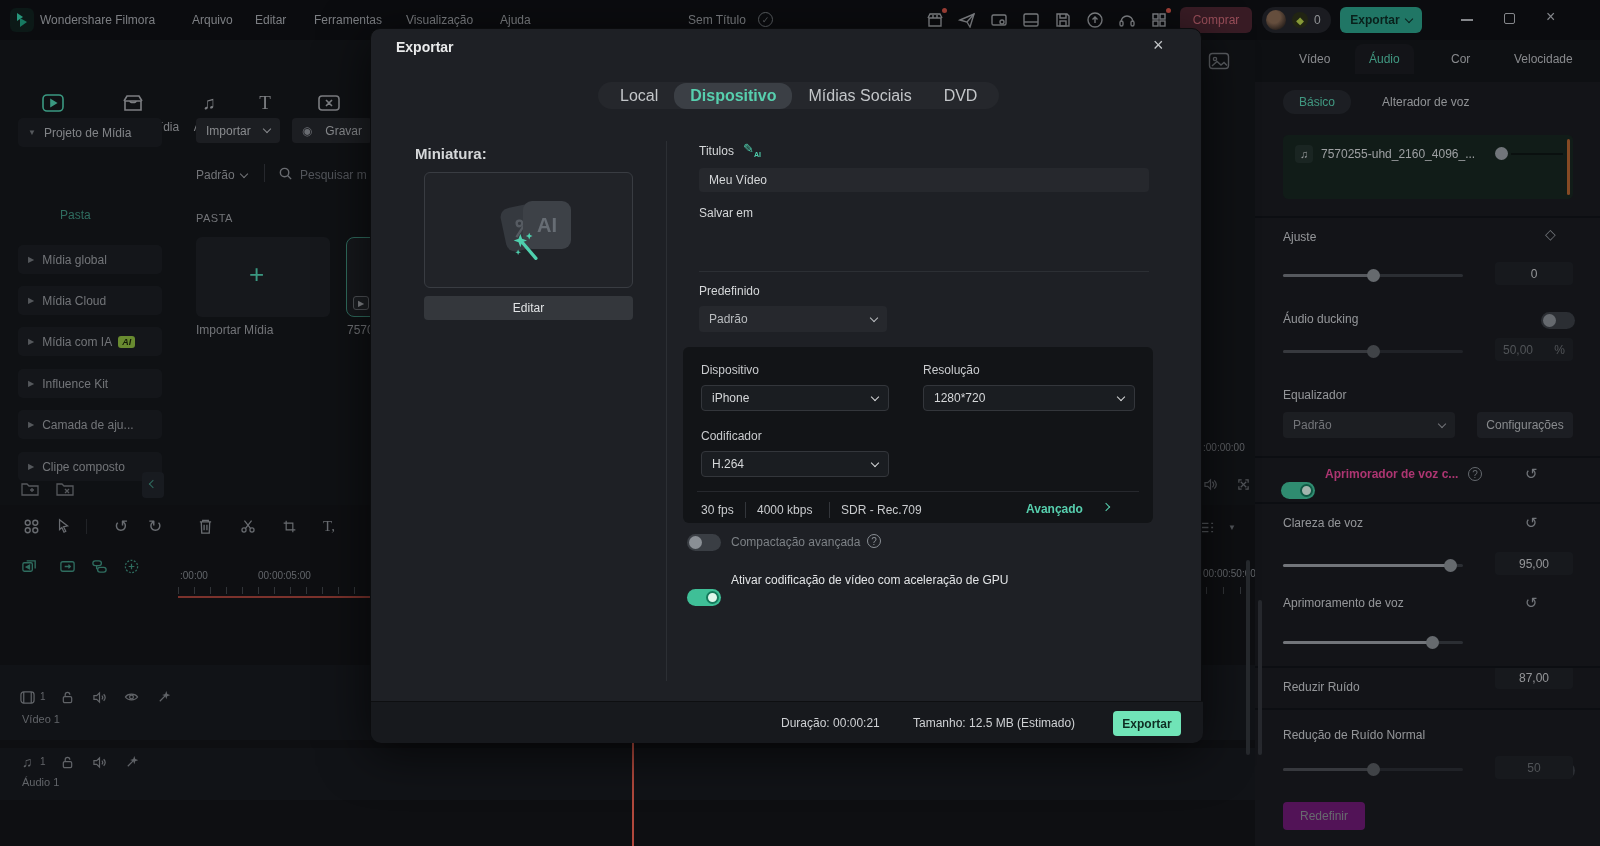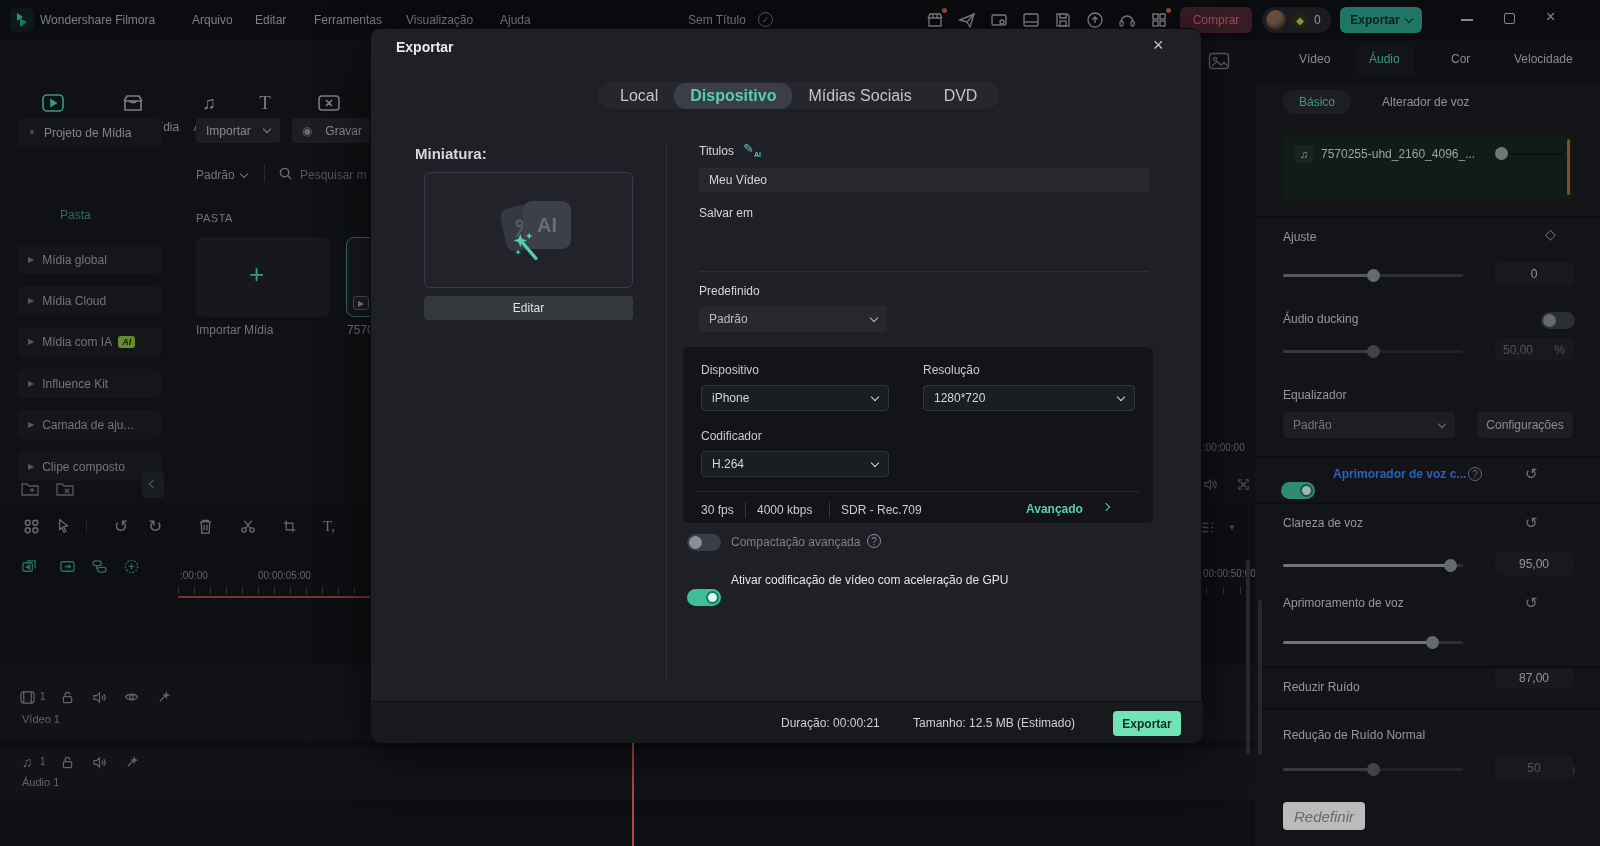--- a/index.html
+++ b/index.html
@@ -485,21 +485,21 @@
     <div class="abs ddl" style="left:28px;top:372px;width:172px;height:26px;color:#9b9ea2;">
         <span>Padrão</span>
         <span class="chev"></span>
       </div>
     <div class="abs" style="left:222px;top:372px;width:96px;height:26px;background:#26292e;border-radius:4px;font-size:12px;color:#b9bcbf;display:flex;align-items:center;justify-content:center;">Configurações</div>
 
     <div class="rdiv" style="top:416px;"></div>
     <div class="abs tgl on" style="left:26px;top:425px;">
         <div class="knob"></div>
       </div>
-    <span class="abs lbl" style="left:78px;top:427px;color:#3b82f6;font-weight:bold;">Aprimorador de voz c...</span>
+    <span class="abs lbl" style="left:70px;top:427px;color:#ec4899;font-weight:bold;">Aprimorador de voz c...</span>
     <span class="abs help-ic" style="left:213px;top:427px;">?</span>
     <span class="reset-ic" style="left:270px;top:425px;">↺</span>
     <div class="rdiv" style="top:462px;"></div>
 
     <span class="abs lbl" style="left:28px;top:476px;">Clareza de voz</span>
     <span class="reset-ic" style="left:270px;top:474px;">↺</span>
     <div class="sld" style="left:28px;top:524px;width:180px;">
         <div class="fill" style="width:93%;background:#9ba0a5;"></div>
         <div class="knob" style="left:93%;"></div>
       </div>
@@ -520,21 +520,21 @@
     <span class="abs lbl" style="left:28px;top:688px;">Redução de Ruído Normal</span>
     <div class="abs tgl off" style="left:286px;top:688px;">
         <div class="knob"></div>
       </div>
     <div class="sld" style="left:28px;top:728px;width:180px;opacity:.55;">
         <div class="fill" style="width:50%;"></div>
         <div class="knob" style="left:50%;"></div>
       </div>
     <div class="valbox" style="left:240px;top:716px;width:78px;height:23px;color:#6d7175;">50</div>
 
-    <div class="abs" style="left:28px;top:762px;width:82px;height:28px;background:#ffffff;border-radius:4px;font-size:15px;color:#8c9094;display:flex;align-items:center;justify-content:center;font-style:italic;">Redefinir</div>
+    <div class="abs" style="left:28px;top:762px;width:82px;height:28px;background:#701a75;border-radius:4px;font-size:12px;color:#8c9094;display:flex;align-items:center;justify-content:center;">Redefinir</div>
 
     <div class="abs" style="left:3px;top:560px;width:4px;height:155px;background:#35383d;border-radius:2px;"></div>
   </div>
 
   <div class="abs" id="overlay"></div>
 
   <div class="abs" id="dialog">
     <span class="abs" style="left:25px;top:10px;font-size:14px;font-weight:bold;color:#e9eaeb;">Exportar</span>
     <span class="abs" style="left:782px;top:6px;font-size:18px;color:#c3c6c9;">×</span>
 

